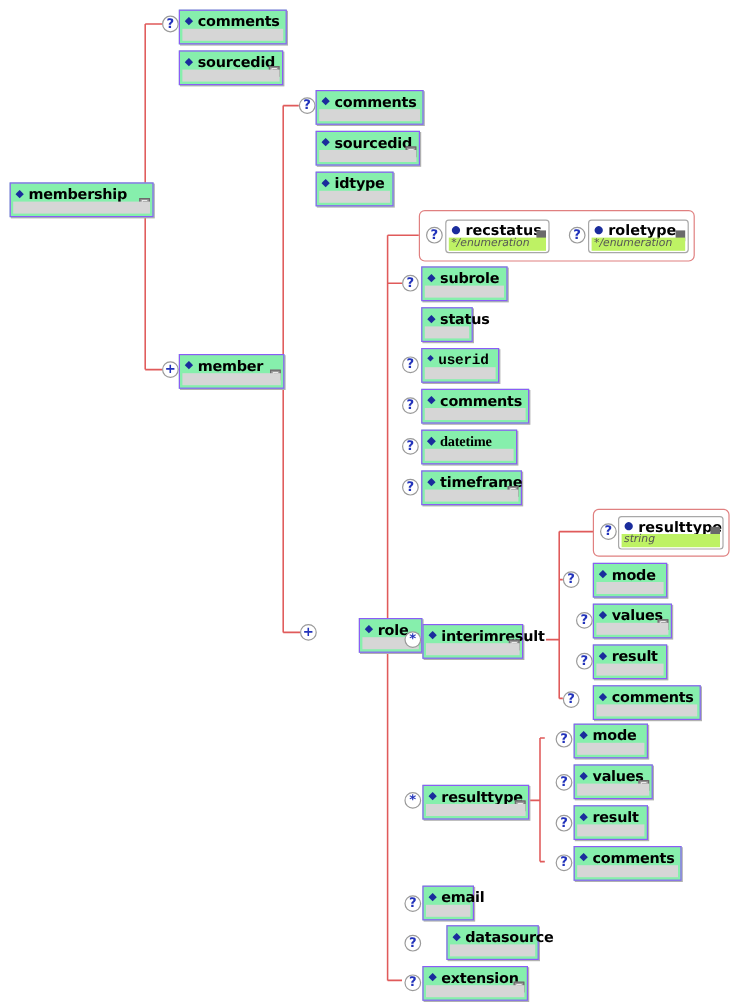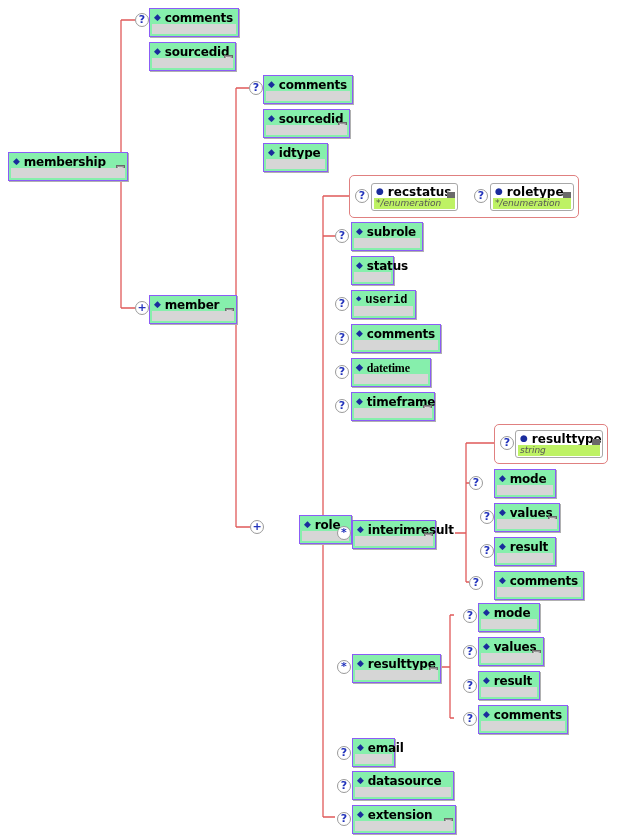--- a/index.html
+++ b/index.html
@@ -202,22 +202,22 @@
   <span class="lbl"><span class="dia">◆</span><span>comments</span></span>
     <span class="bot"></span>
 </div>
 
 <span class="occ" style="left:337px;top:746px;">?</span>
 <div class="node" style="left:352px;top:738px;width:43px;">
   <span class="lbl"><span class="dia">◆</span><span>email</span></span>
     <span class="bot"></span>
 </div>
 <span class="occ" style="left:337px;top:779px;">?</span>
-<div class="node" style="left:352px;top:771px;width:102px;padding-left:48px;">
+<div class="node" style="left:372px;top:771px;width:77px;padding-left:48px;">
   <span class="lbl"><span class="dia">◆</span><span>datasource</span></span>
     <span class="bot"></span>
 </div>
 <span class="occ" style="left:337px;top:812px;">?</span>
-<div class="node" style="left:352px;top:805px;width:104px;">
+<div class="node" style="left:352px;top:805px;width:88px;">
   <span class="lbl"><span class="dia">◆</span><span>extension</span></span>
   <span class="ext">⊏</span>
     <span class="bot"></span>
 </div>
 
 </body></html>

